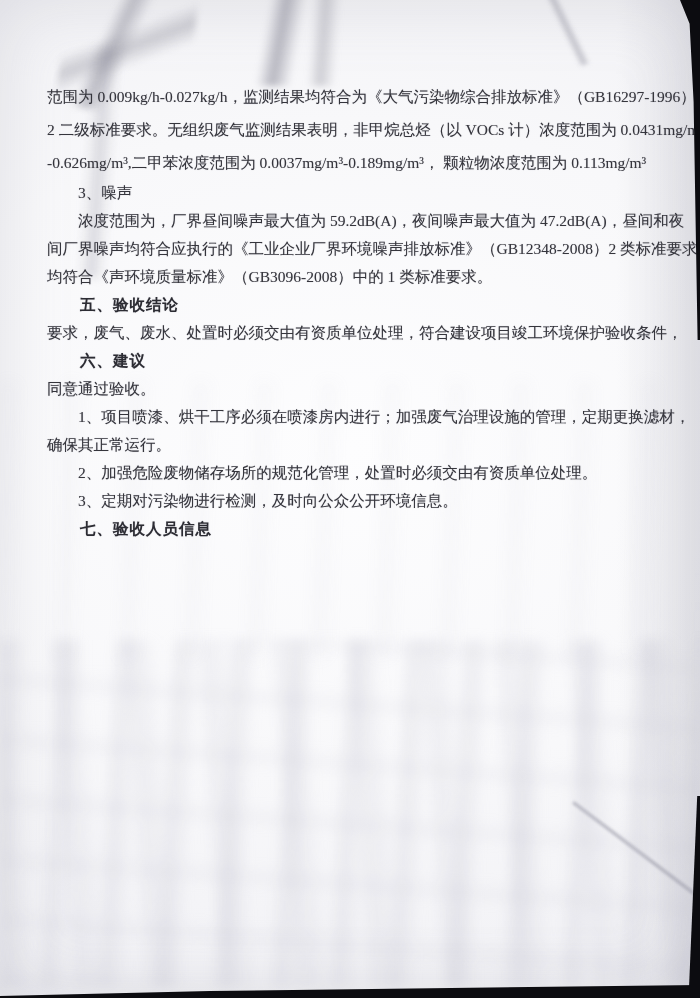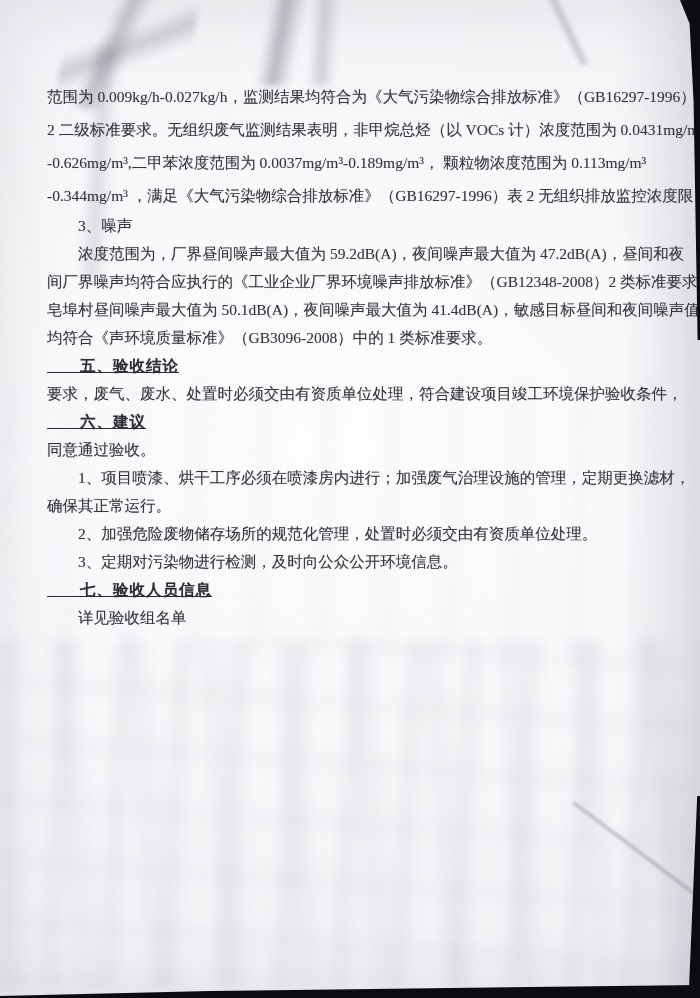--- a/index.html
+++ b/index.html
@@ -68,55 +68,52 @@
     filter:blur(0.5px); }
 
   
   .doc-text {
     position:absolute; left:47px; top:80px; width:640px;
     font-size:15.5px; color:#35353c;
     text-shadow:0 0 1px rgba(70,70,85,0.35);
   }
   .line { height:28px; line-height:28px; white-space:pre; }
   .line.wide { height:33px; line-height:33px; }
-  .line.heading { font-weight:bold; color:#2c2c33; letter-spacing:1px;text-decoration:underline; }
+  .line.heading { font-weight:bold; color:#2c2c33; letter-spacing:1px; }
 </style>
 </head>
 <body>
 
 <div class="photo">
 
   <div class="paper">
     <div class="crease c1"></div>
     <div class="crease c2"></div>
     <div class="crease c3"></div>
     <div class="crease c4"></div>
     <div class="crease c5"></div>
     <div class="wrinkles-mid"></div>
     <div class="wrinkles-low"></div>
 
     <div class="doc-text">
         <div class="line wide">范围为 0.009kg/h-0.027kg/h，监测结果均符合为《大气污染物综合排放标准》（GB16297-1996）表</div>
         <div class="line wide">2 二级标准要求。无组织废气监测结果表明，非甲烷总烃（以 VOCs 计）浓度范围为 0.0431mg/m³</div>
         <div class="line wide">-0.626mg/m³,二甲苯浓度范围为 0.0037mg/m³-0.189mg/m³， 颗粒物浓度范围为 0.113mg/m³</div>
-        <div class="line wide">-0.344mg/m³ ，满足《大气污染物综合排放标准》（GB16297-1996）表 2 无组织排放监控浓度限</div>
         <div class="line">　　3、噪声</div>
         <div class="line">　　浓度范围为，厂界昼间噪声最大值为 59.2dB(A)，夜间噪声最大值为 47.2dB(A)，昼间和夜</div>
         <div class="line">间厂界噪声均符合应执行的《工业企业厂界环境噪声排放标准》（GB12348-2008）2 类标准要求。</div>
-        <div class="line">皂埠村昼间噪声最大值为 50.1dB(A)，夜间噪声最大值为 41.4dB(A)，敏感目标昼间和夜间噪声值</div>
         <div class="line">均符合《声环境质量标准》（GB3096-2008）中的 1 类标准要求。</div>
         <div class="line heading">　　五、验收结论</div>
         <div class="line">要求，废气、废水、处置时必须交由有资质单位处理，符合建设项目竣工环境保护验收条件，</div>
         <div class="line heading">　　六、建议</div>
         <div class="line">同意通过验收。</div>
         <div class="line">　　1、项目喷漆、烘干工序必须在喷漆房内进行；加强废气治理设施的管理，定期更换滤材，</div>
         <div class="line">确保其正常运行。</div>
         <div class="line">　　2、加强危险废物储存场所的规范化管理，处置时必须交由有资质单位处理。</div>
         <div class="line">　　3、定期对污染物进行检测，及时向公众公开环境信息。</div>
         <div class="line heading">　　七、验收人员信息</div>
-        <div class="line">　　详见验收组名单</div>
       </div>
   </div>
 
   <div class="edge edge-right-top"></div>
   <div class="edge edge-right-bottom"></div>
   <div class="edge edge-bottom"></div>
 </div>
 
 </body></html>

